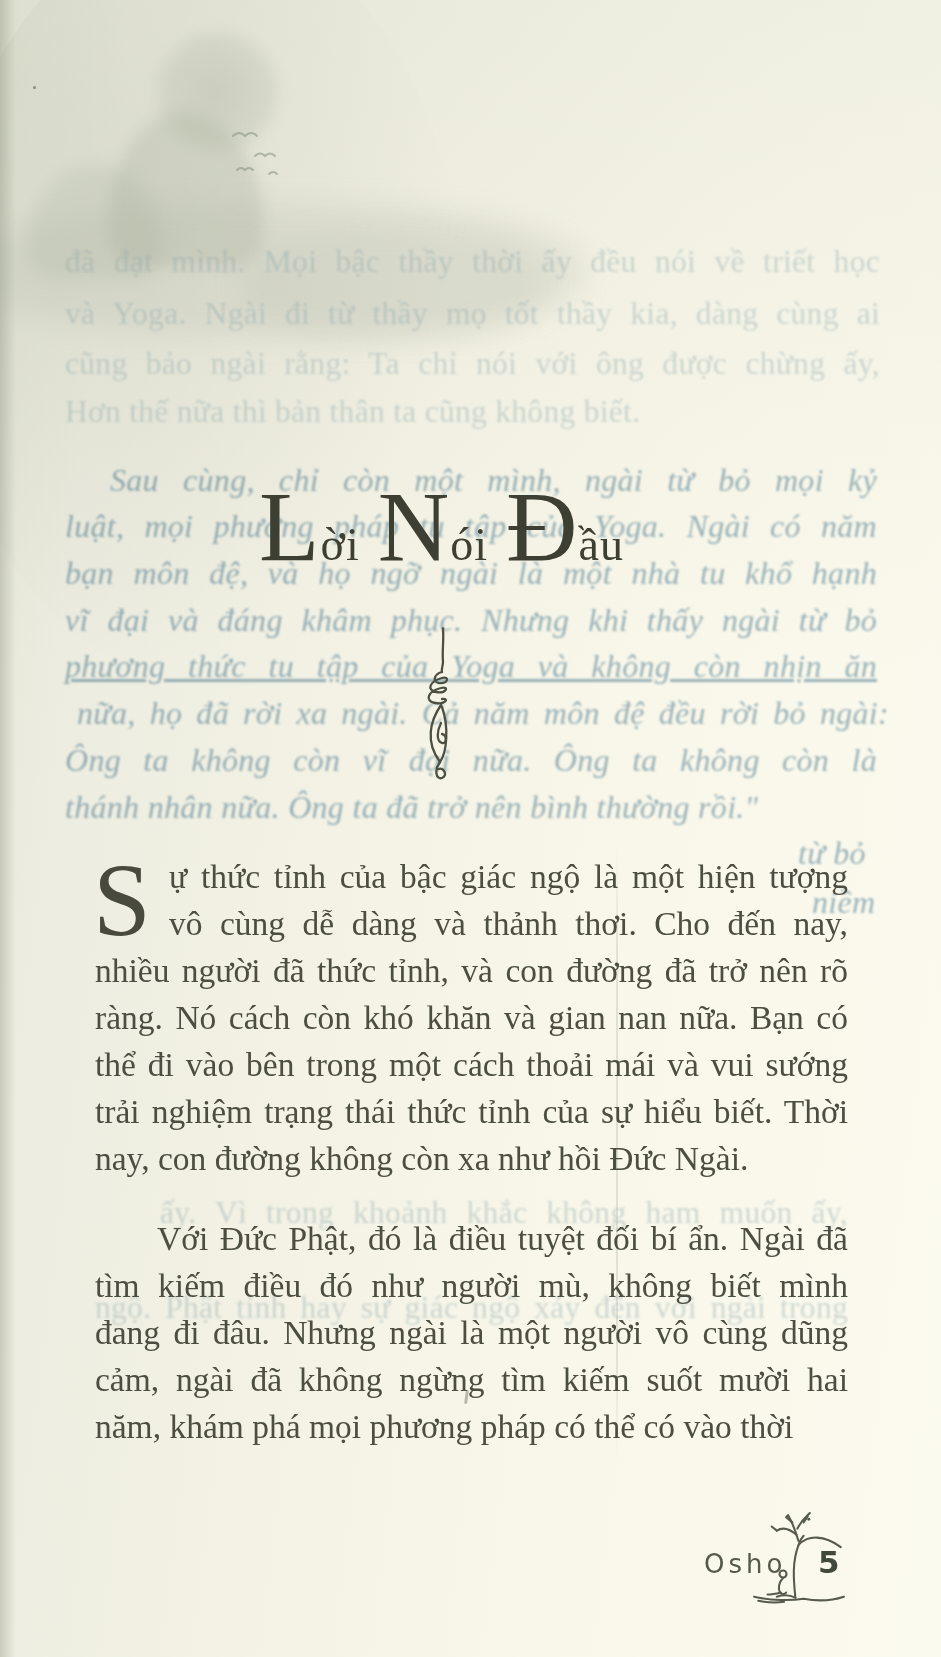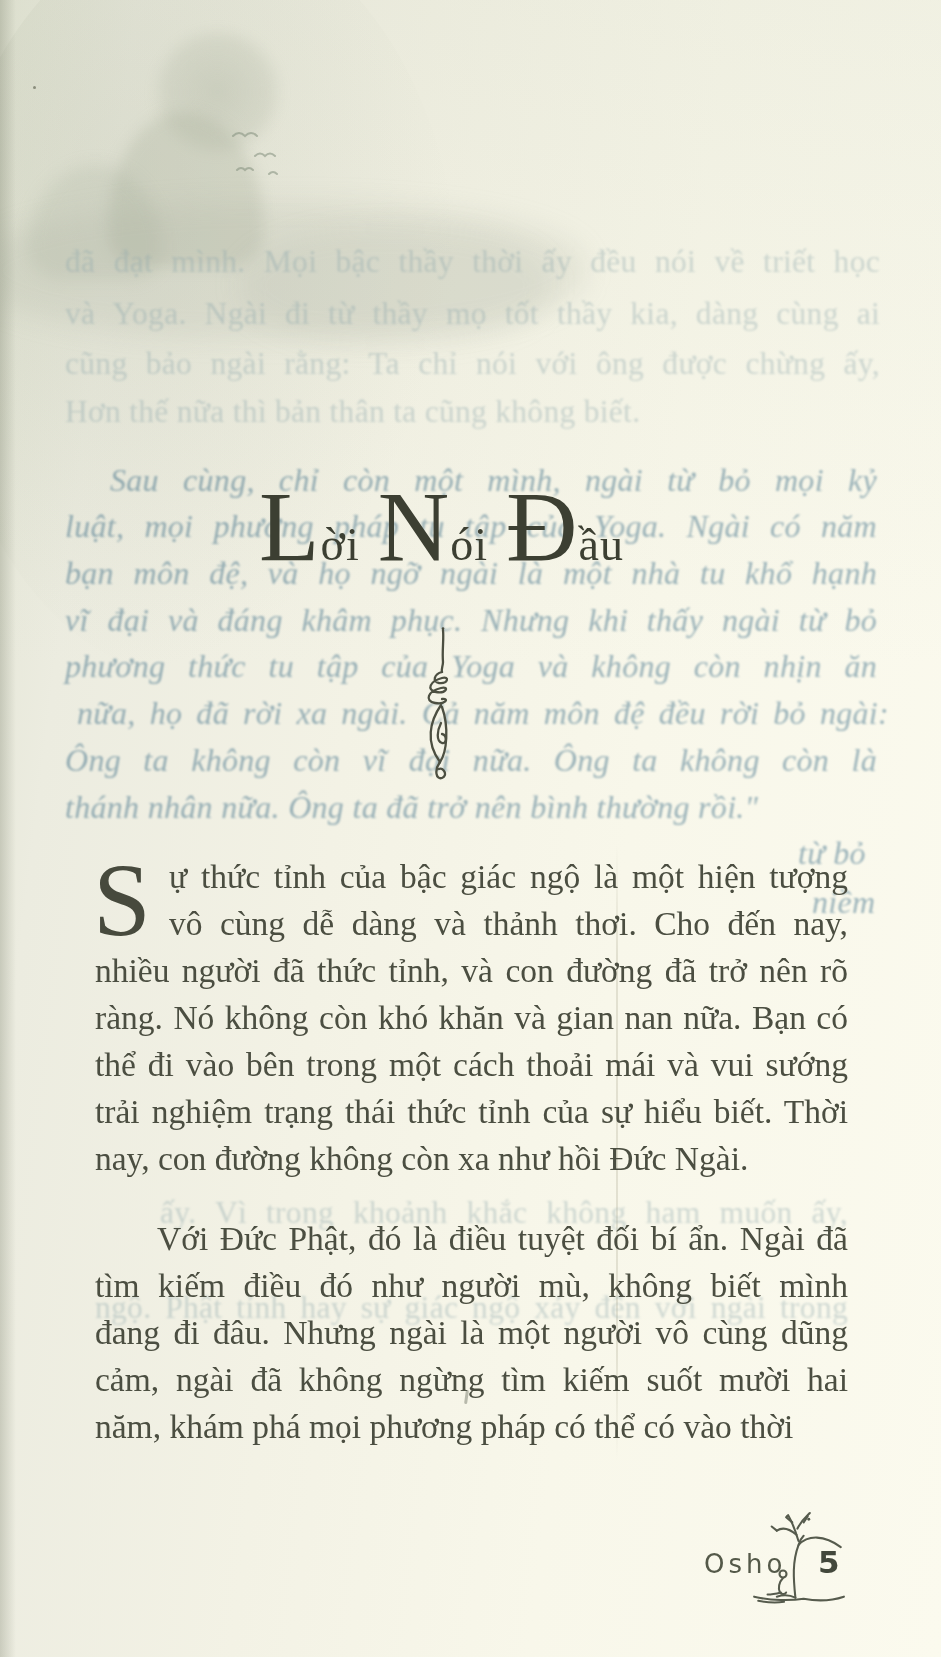--- a/index.html
+++ b/index.html
@@ -92,21 +92,21 @@
 <div class="abs ghost-layer">
   <div class="gline" style="left:65px;top:242px;width:815px;">đã đạt mình. Mọi bậc thầy thời ấy đều nói về triết học</div>
   <div class="gline" style="left:65px;top:294px;width:815px;">và Yoga. Ngài đi từ thầy mọ tốt thầy kia, dàng cùng ai</div>
   <div class="gline" style="left:65px;top:344px;width:815px;">cũng bảo ngài rằng: Ta chỉ nói với ông được chừng ấy,</div>
   <div class="gline noj" style="left:65px;top:392px;width:520px;">Hơn thế nữa thì bản thân ta cũng không biết.</div>
 
   <div class="gline quote" style="left:110px;top:460px;width:767px;">Sau cùng, chỉ còn một mình, ngài từ bỏ mọi kỷ</div>
   <div class="gline quote" style="left:65px;top:506px;width:812px;">luật, mọi phương pháp tu tập của Yoga. Ngài có năm</div>
   <div class="gline quote" style="left:65px;top:553px;width:812px;">bạn môn đệ, và họ ngỡ ngài là một nhà tu khổ hạnh</div>
   <div class="gline quote" style="left:65px;top:600px;width:812px;">vĩ đại và đáng khâm phục. Nhưng khi thấy ngài từ bỏ</div>
-  <div class="gline quote" style="left:65px;top:646px;width:812px;">phương thức tu tập của Yoga và không còn nhịn ăn</div>
+  <div class="gline quote" style="left:65px;top:646px;width:812px;text-decoration:underline;">phương thức tu tập của Yoga và không còn nhịn ăn</div>
   <div class="gline quote" style="left:77px;top:693px;width:812px;">nữa, họ đã rời xa ngài. Cả năm môn đệ đều rời bỏ ngài:</div>
   <div class="gline quote" style="left:65px;top:740px;width:812px;">Ông ta không còn vĩ đại nữa. Ông ta không còn là</div>
   <div class="gline quote noj" style="left:65px;top:787px;width:812px;">thánh nhân nữa. Ông ta đã trở nên bình thường rồi."</div>
 
   <div class="gline quote noj" style="left:798px;top:833px;">từ bỏ</div>
   <div class="gline quote noj" style="left:812px;top:882px;">niềm</div>
   <div class="gline" style="left:160px;top:1193px;width:688px;">ấy. Vì trong khoảnh khắc không ham muốn ấy,</div>
   <div class="gline" style="left:95px;top:1288px;width:753px;">ngộ. Phật tỉnh hay sự giác ngộ xảy đến với ngài trong</div>
 </div>
 
@@ -127,21 +127,21 @@
         <path d="M28,136 C22,144 24,154 30,152 C36,150 32,141 27,143"></path>
       </g>
     </svg>
   </div>
 
   <div class="para" style="top:853px;">
     <span class="dropcap">S</span>
     <div class="bline capind">ự thức tỉnh của bậc giác ngộ là một hiện tượng</div>
     <div class="bline capind">vô cùng dễ dàng và thảnh thơi. Cho đến nay,</div>
     <div class="bline">nhiều người đã thức tỉnh, và con đường đã trở nên rõ</div>
-    <div class="bline">ràng. Nó không còn khó khăn và gian nan nữa. Bạn có</div>
+    <div class="bline">ràng. Nó cách còn khó khăn và gian nan nữa. Bạn có</div>
     <div class="bline">thể đi vào bên trong một cách thoải mái và vui sướng</div>
     <div class="bline">trải nghiệm trạng thái thức tỉnh của sự hiểu biết. Thời</div>
     <div class="bline last">nay, con đường không còn xa như hồi Đức Ngài.</div>
   </div>
 
   <div class="para" style="top:1215px;">
     <div class="bline pind">Với Đức Phật, đó là điều tuyệt đối bí ẩn. Ngài đã</div>
     <div class="bline">tìm kiếm điều đó như người mù, không biết mình</div>
     <div class="bline">đang đi đâu. Nhưng ngài là một người vô cùng dũng</div>
     <div class="bline">cảm, ngài đã không ngừng tìm kiếm suốt mười hai</div>

